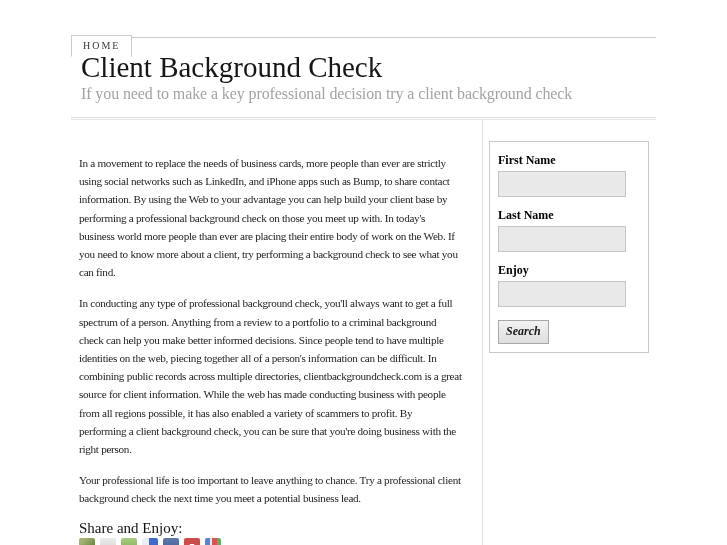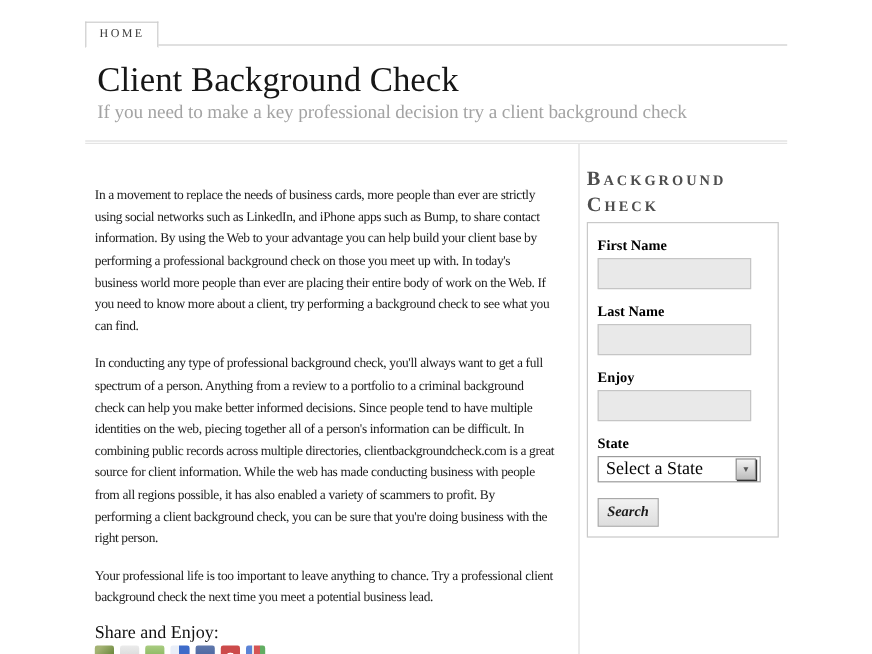--- a/index.html
+++ b/index.html
@@ -3,21 +3,21 @@
 <meta charset="utf-8">
 <style>
   * { margin:0; padding:0; box-sizing:border-box; }
   html, body { width:727px; height:545px; background:#ffffff; overflow:hidden; }
   body { font-family:"Liberation Serif", serif; color:#1d1d1d; }
   .container { width:585px; margin:0 auto; }
 
   
   .nav-bar { margin-top:17px; border-bottom:1px solid #cccccc; height:21px; }
   .tab-home {
-    position:relative; top:1px; display:inline-block; background:#fff;
+    position:relative; top:18px; display:inline-block; background:#fff;
     border:1px solid #cccccc; border-bottom:1px solid #ffffff;
     padding:4px 11px 5px; font-size:10px; letter-spacing:2px; color:#3a3a3a;
     text-decoration:none; cursor:pointer;
   }
 
   
   .site-header { padding-left:10px; }
   .page-title { margin-top:14px; font-size:29px; line-height:30px; font-weight:normal; color:#161616; }
   .tagline { margin-top:5px; font-size:16px; line-height:13px; color:#a3a3a3; letter-spacing:-0.1px; }
   .divider { margin-top:17px; height:3px; border-top:1px solid #dddddd; border-bottom:1px solid #e4e4e4; }
@@ -87,45 +87,37 @@
           <span class="share-icon" style="background: linear-gradient(rgb(235, 235, 235), rgb(207, 207, 207));"></span>
           <span class="share-icon" style="background: linear-gradient(rgb(169, 204, 129), rgb(116, 168, 72));"></span>
           <span class="share-icon" style="background: linear-gradient(90deg, rgb(233, 238, 248) 45%, rgb(62, 107, 201) 45%);"></span>
           <span class="share-icon" style="background: linear-gradient(rgb(96, 120, 172), rgb(59, 89, 152));"></span>
           <span class="share-icon" style="background: radial-gradient(circle at 50% 62%, rgb(255, 255, 255) 30%, rgb(204, 75, 75) 34%);"></span>
           <span class="share-icon" style="background: linear-gradient(90deg, rgb(91, 131, 214) 30%, rgb(232, 232, 232) 30%, rgb(232, 232, 232) 42%, rgb(214, 84, 84) 42%, rgb(214, 84, 84) 72%, rgb(98, 173, 98) 72%);"></span>
         </div>
     </div>
 
     <div class="sidebar">
-      <h2 class="widget-title">Background Check</h2>
 
       <div class="widget-box">
 
         <div class="field">
           <label>First Name</label>
           <input class="text-input" type="text" style="">
         </div>
 
         <div class="field">
           <label>Last Name</label>
           <input class="text-input" type="text" style="">
         </div>
 
         <div class="field">
           <label>Enjoy</label>
           <input class="text-input" type="text" style="">
         </div>
 
-        <div class="field">
-          <label>State</label>
-          <div class="select-box">
-            <span>Select a State</span>
-            <span class="select-arrow">▼</span>
-          </div>
-        </div>
 
         <button class="search-btn">Search</button>
       </div>
     </div>
 
   </div>
 </div>
 
 </body></html>

